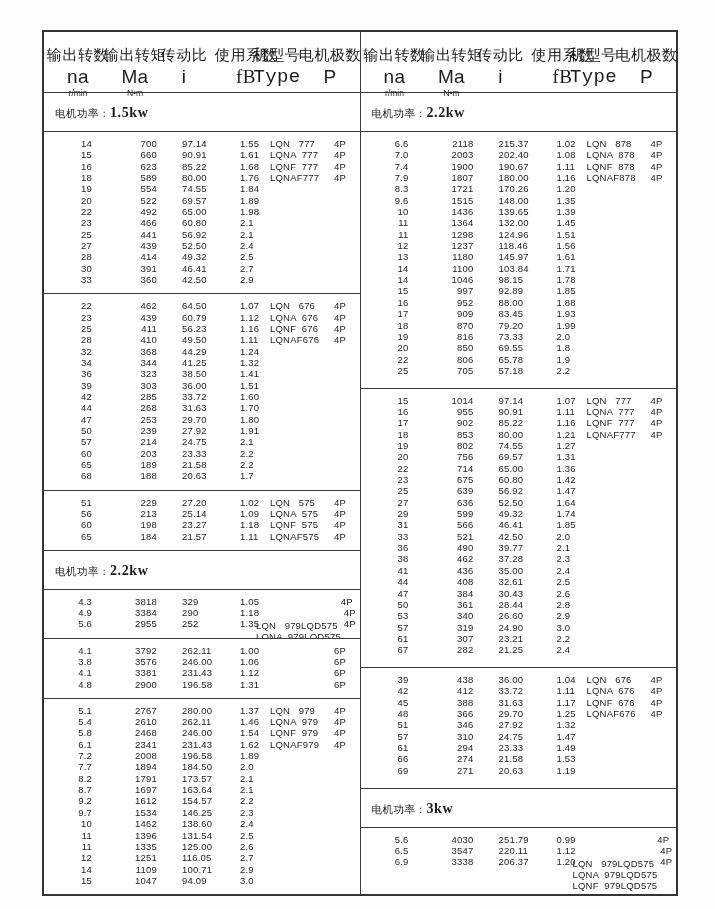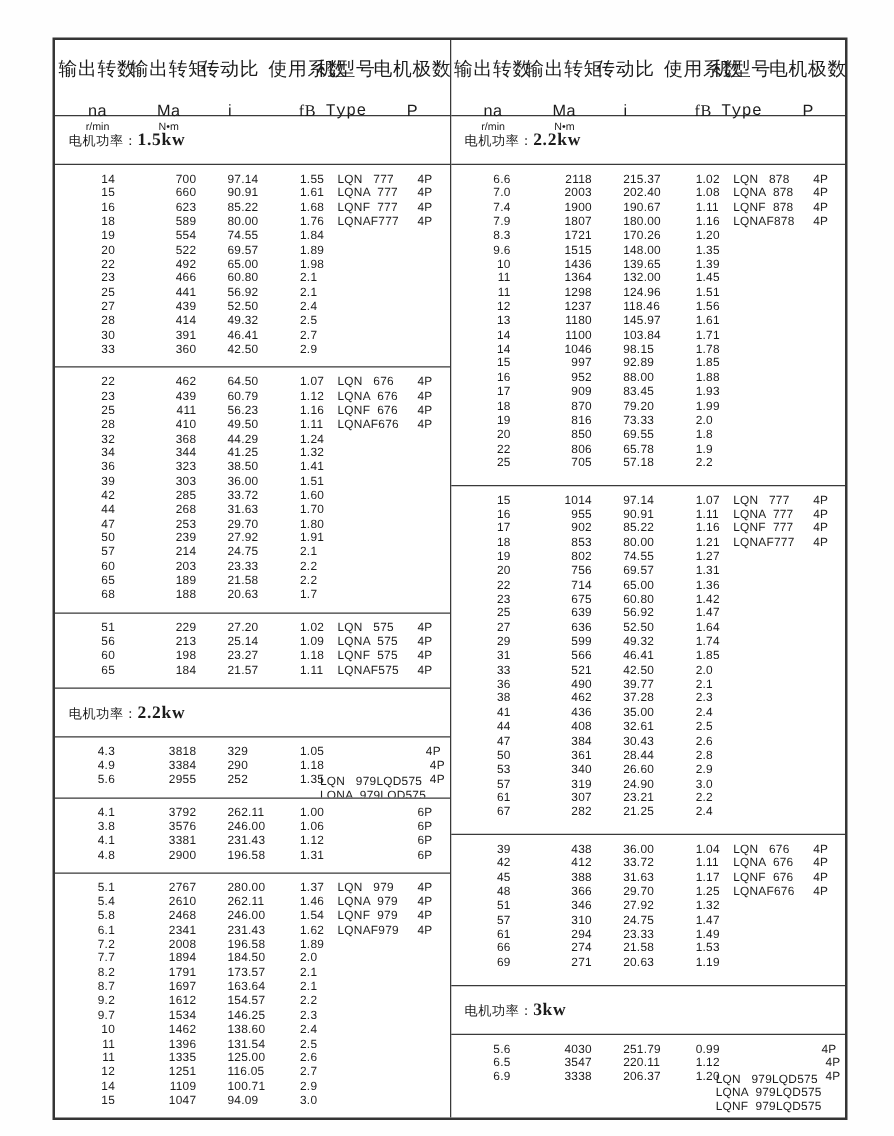--- a/index.html
+++ b/index.html
@@ -9,21 +9,21 @@
   .tbox  { position:absolute; left:42px; top:30px; width:636px; height:866px;
            border:2px solid #353535; box-sizing:border-box; display:flex; background:#fff; }
   .panel { flex:1 1 0; min-width:0; display:flex; flex-direction:column; }
   .panel + .panel { border-left:1.5px solid #3a3a3a; }
 
   .phead { flex:none; height:60px; position:relative; border-bottom:1.4px solid #3a3a3a; }
   .hcell { position:absolute; top:14px; transform:translateX(-50%); text-align:center; white-space:nowrap; }
   .hc0 { left:34px; } .hc1 { left:91px; } .hc2 { left:140px; }
   .hc3 { left:202px;font-family:Liberation Serif, serif; } .hc4 { left:233px;font-family:Liberation Mono, monospace; } .hc5 { left:286px; }
   .hcn  { font-size:15px; letter-spacing:0.6px; }
-  .hsym { font-size:13px; letter-spacing:0.4px; margin-top:16px; }
+  .hsym { font-size:19px; letter-spacing:0.4px; margin-top:1px; }
   .hunit{ font-size:8.5px; margin-top:0; }
 
   .section { display:flex; flex-direction:column; flex:1 1 auto; min-height:0; }
   .section + .section { border-top:1.4px solid #3a3a3a; }
   .sec-title { flex:none; padding:12px 0 10px 11px; border-bottom:1.4px solid #3a3a3a;
                font-size:10.5px; letter-spacing:0.5px;font-family:Liberation Serif, serif; }
   .sec-title b { font-size:14px; letter-spacing:0.6px; }
 
   .block { flex:1 1 auto; padding:6px 0 4px; overflow:hidden; }
   .block + .block { border-top:1.4px solid #3a3a3a; }

